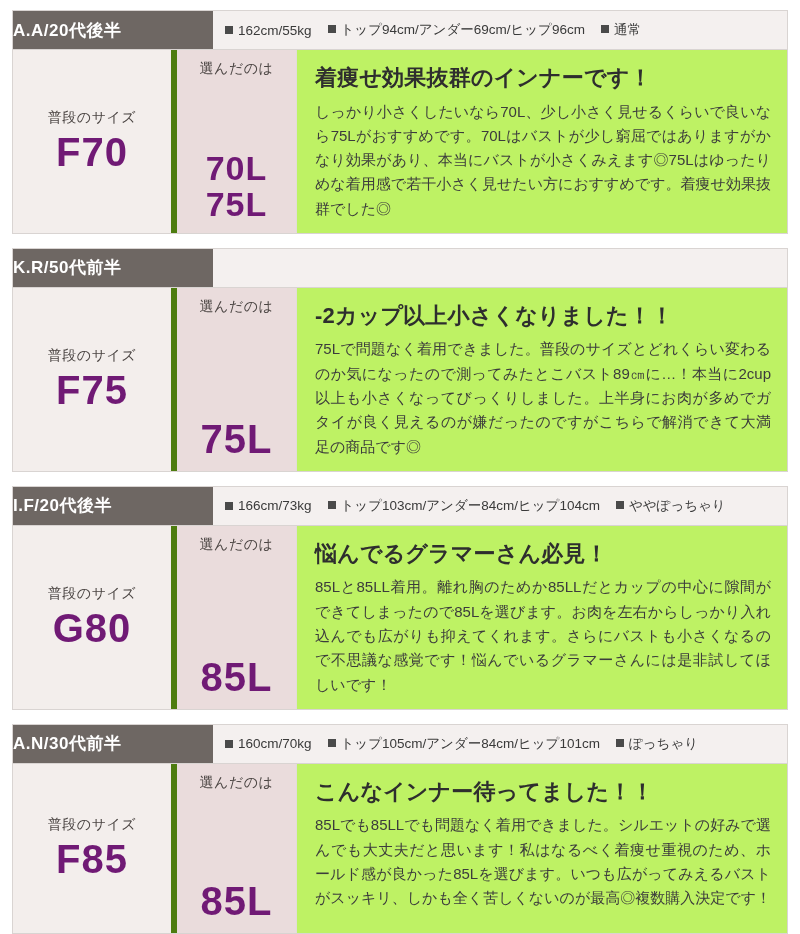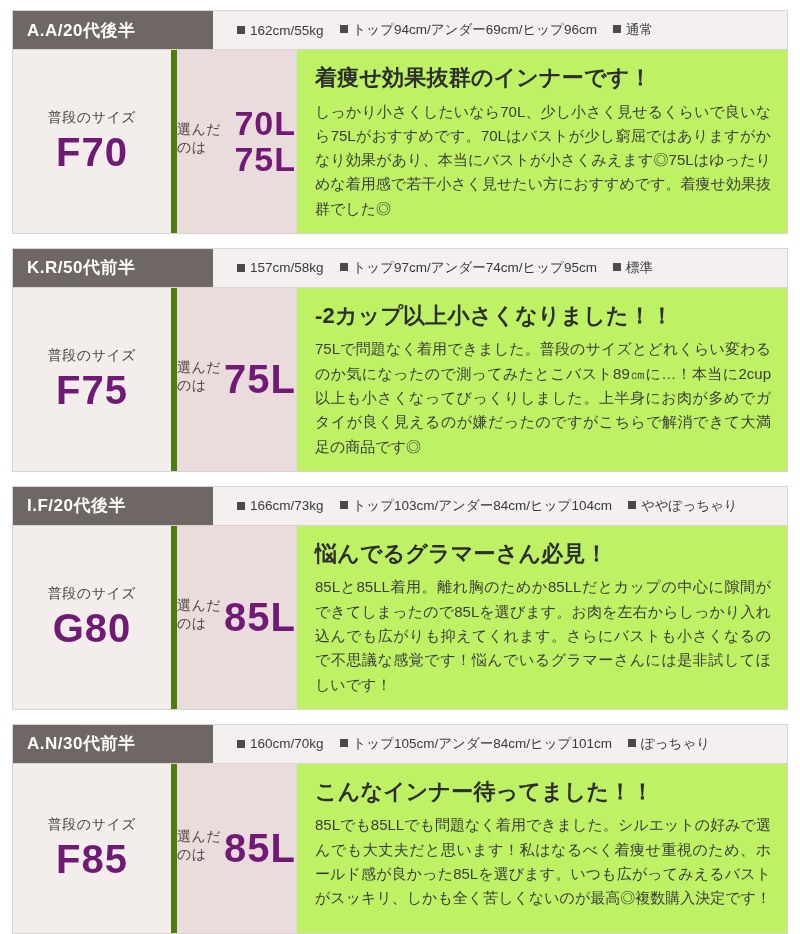--- a/index.html
+++ b/index.html
@@ -34,31 +34,30 @@
     height: 40px;
   }
   .rev-head-name {
     width: 200px;
     background: #6e6763;
     color: #ffffff;
     font-size: 17px;
     font-weight: bold;
     display: flex;
     align-items: center;
-    padding-left: 14px;
     letter-spacing: 0.5px;
     flex: none;
   }
   .rev-head-specs {
     flex: 1;
     display: flex;
     align-items: center;
     font-size: 13.5px;
     color: #3a3a3a;
-    padding-left: 24px;
+    padding-left: 12px;
     white-space: nowrap;
     overflow: hidden;
   }
   .spec-item {
     margin-right: 16px;
   }
   .spec-item:last-child { margin-right: 0; text-align: right; }
   .sq {
     display: inline-block;
     width: 8px;
@@ -89,23 +88,23 @@
     align-items: center;
     justify-content: center;
     padding: 10px 4px;
   }
   .col-chosen {
     width: 120px;
     flex: none;
     background: #eadcdc;
     border-right: 1px solid #e2dcd9;
     display: flex;
-    flex-direction: row;
-    align-items: center;
-    justify-content: center;
+    flex-direction: column;
+    align-items: center;
+    justify-content: space-between;
     padding: 10px 0;
   }
   .col-label {
     font-size: 14px;
     color: #4a4442;
     margin-bottom: 4px;
     letter-spacing: 0.5px;
   }
   .col-value {
     font-size: 40px;
@@ -169,25 +168,20 @@
       <div class="col-text">
         <h3 class="rev-title">着痩せ効果抜群のインナーです！</h3>
         <p class="rev-text">しっかり小さくしたいなら70L、少し小さく見せるくらいで良いなら75Lがおすすめです。70Lはバストが少し窮屈ではありますがかなり効果があり、本当にバストが小さくみえます◎75Lはゆったりめな着用感で若干小さく見せたい方におすすめです。着痩せ効果抜群でした◎</p>
       </div>
     </div>
   </div>
 
   <div class="review">
     <div class="rev-head">
       <div class="rev-head-name">K.R/50代前半</div>
-      <div class="rev-head-specs">
-        <span class="spec-item"><span class="sq"></span><span>157cm/58kg</span></span>
-        <span class="spec-item"><span class="sq"></span><span>トップ97cm/アンダー74cm/ヒップ95cm</span></span>
-        <span class="spec-item"><span class="sq"></span><span>標準</span></span>
-      </div>
     </div>
     <div class="rev-body">
       <div class="col-usual">
         <div class="col-label">普段のサイズ</div>
         <div class="col-value">F75</div>
       </div>
       <div class="col-chosen">
         <div class="col-label">選んだのは</div>
         <div class="col-value">75L</div>
       </div>

